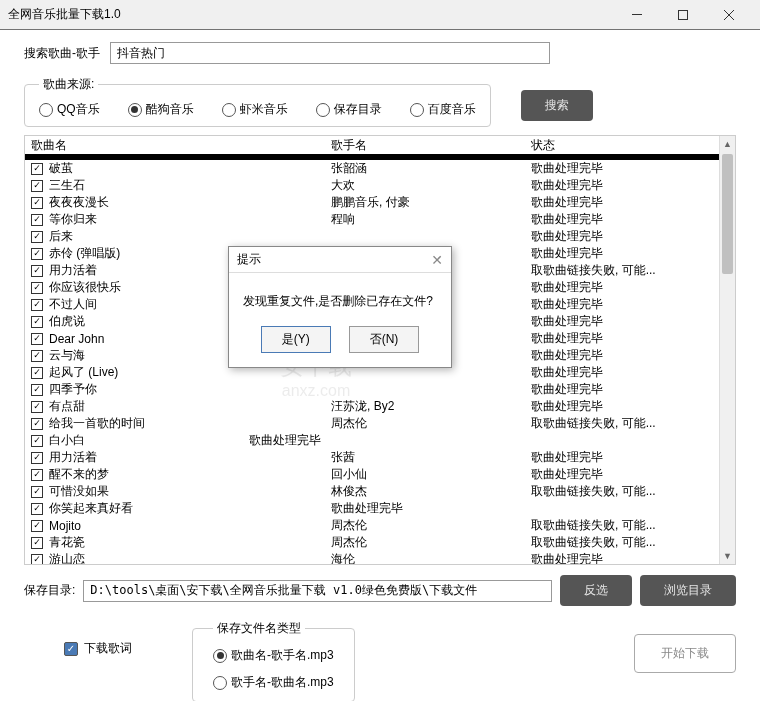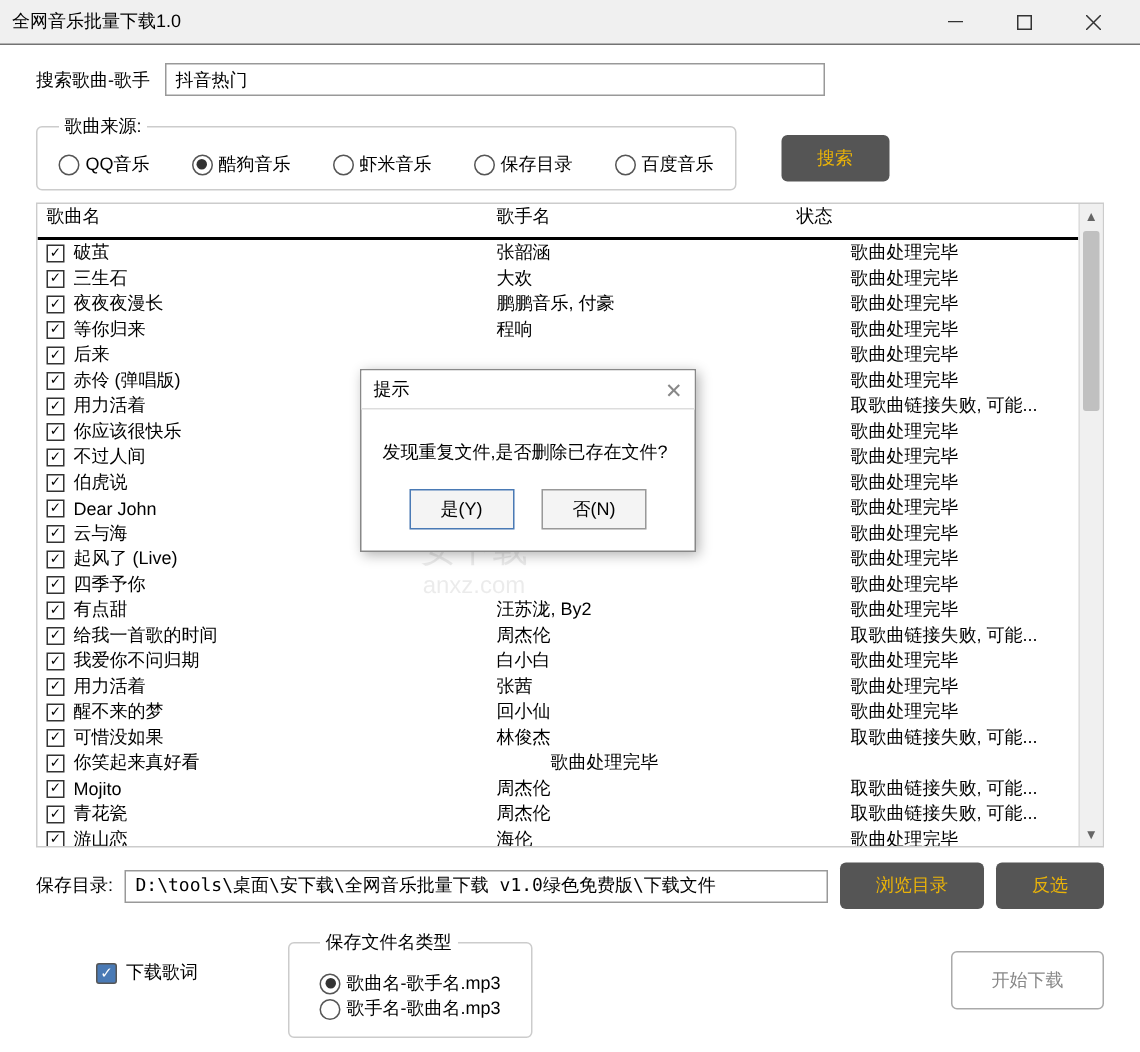--- a/index.html
+++ b/index.html
@@ -12,49 +12,49 @@
 .search-label { font-size: 12px; }
 .search-input { flex: 0 0 440px; height: 22px; border: 1px solid #999; padding: 0 6px; font-size: 12px; }
 fieldset.source { border: 1px solid #ccc; border-radius: 4px; padding: 8px 14px; display: inline-block; margin-bottom: 8px; }
 fieldset.source legend { padding: 0 4px; font-size: 12px; }
 .source-opts { display: flex; gap: 28px; }
 .radio-item { display: flex; align-items: center; gap: 4px; cursor: pointer; }
 .radio-outer { width: 14px; height: 14px; border: 1.5px solid #555; border-radius: 50%; display: flex; align-items: center; justify-content: center; }
 .radio-inner { width: 7px; height: 7px; border-radius: 50%; background: #333; display: none; }
 .radio-item.selected .radio-inner { display: block; }
 .source-row { display: flex; align-items: center; gap: 30px; }
-.btn-dark { background: #555; color: #eab308; border: none; border-radius: 4px; padding: 7px 24px; font-size: 12px; cursor: pointer; }
+.btn-dark { background: #555; color: #e5e5e5; border: none; border-radius: 4px; padding: 7px 24px; font-size: 12px; cursor: pointer; }
 .table-wrap { border: 1px solid #ccc; height: 430px; position: relative; display: flex; }
 .table-body { flex: 1; overflow: hidden; }
-.table-header { display: flex; background: #fff; border-bottom: 2px solid #000000; height: 24px; padding-left: 6px; }
+.table-header { display: flex; background: #fff; border-bottom: 6px solid #000000; height: 24px; align-items: center; padding-left: 6px; }
 .th { font-size: 12px; }
 .th1 { width: 300px; }
 .th2 { width: 200px; }
 .th3 { flex: 1; }
 .row { display: flex; align-items: center; height: 17px; padding-left: 6px; font-size: 12px; }
 .cb { width: 12px; height: 12px; border: 1px solid #333; margin-right: 6px; display: flex; align-items: center; justify-content: center; font-size: 9px; line-height: 1; }
 .cb.checked::after { content: "✓"; }
 .c1 { width: 282px; white-space: nowrap; overflow: hidden; }
 .c2 { width: 200px; white-space: nowrap; overflow: hidden; }
-.c3 { flex: 1; white-space: nowrap; overflow: hidden; margin-left: 36px; }
+.c3 { flex: 1; white-space: nowrap; overflow: hidden; }
 .scrollbar { width: 16px; background: #f0f0f0; border-left: 1px solid #ddd; position: relative; }
 .scroll-arrow { height: 16px; display: flex; align-items: center; justify-content: center; font-size: 9px; color: #666; cursor: pointer; }
 .scroll-thumb { position: absolute; left: 2px; right: 2px; background: #c0c0c0; border-radius: 2px; }
 .save-row { display: flex; align-items: center; gap: 8px; margin-top: 10px; }
 .save-label { font-size: 12px; }
 .save-input { flex: 1; height: 22px; border: 1px solid #999; padding: 0 6px; font-size: 12px; font-family: monospace; }
 .bottom-row { display: flex; align-items: flex-start; gap: 60px; margin-top: 14px; padding-left: 40px; }
 .check-item { display: flex; align-items: center; gap: 6px; margin-top: 20px; }
 .check-box { width: 14px; height: 14px; border: 1px solid #555; border-radius: 2px; background: #4a7ab5; display: flex; align-items: center; justify-content: center; color: #fff; font-size: 10px; }
 fieldset.fname { border: 1px solid #ccc; border-radius: 4px; padding: 10px 20px; }
 fieldset.fname legend { padding: 0 4px; font-size: 12px; }
-.fname-opts { display: flex; flex-direction: column; }
+.fname-opts { display: flex; flex-direction: column; gap: 10px; }
 .btn-outline { border: 1px solid #aaa; background: #fff; border-radius: 4px; padding: 10px 26px; font-size: 12px; cursor: pointer; color: #888; margin-left: auto; margin-top: 14px; }
 .dialog-overlay { position: absolute; left: 0; top: 0; right: 0; bottom: 0; pointer-events: none; }
-.dialog { position: absolute; left: 240px; top: 246px; width: 224px; background: #fff; border: 1px solid #888; box-shadow: 2px 2px 8px rgba(0,0,0,0.3); pointer-events: auto; }
+.dialog { position: absolute; left: 228px; top: 246px; width: 224px; background: #fff; border: 1px solid #888; box-shadow: 2px 2px 8px rgba(0,0,0,0.3); pointer-events: auto; }
 .dialog-title { height: 26px; display: flex; align-items: center; padding: 0 8px; font-size: 12px; border-bottom: 1px solid #ddd; background: #fff; }
 .dialog-close { margin-left: auto; cursor: pointer; color: #888; font-size: 14px; }
 .dialog-body { padding: 20px 14px 14px; font-size: 12px; }
 .dialog-btns { display: flex; justify-content: center; gap: 18px; margin-top: 16px; }
 .dlg-btn { border: 1px solid #999; background: #f4f4f4; padding: 4px 20px; font-size: 12px; cursor: pointer; }
 .dlg-btn.primary { border: 1.5px solid #4a7ab5; }
 .watermark { position: absolute; left: 280px; top: 310px; pointer-events: none; opacity: 0.12; font-size: 24px; color: #666; display: flex; flex-direction: column; align-items: center; }
 .watermark svg { opacity: 0.6; }
 </style>
 </head>
@@ -215,21 +215,20 @@
             <span class="c3">歌曲处理完毕</span>
           </div>
           <div class="row">
             <span class="cb checked"></span>
             <span class="c1">给我一首歌的时间</span>
             <span class="c2">周杰伦</span>
             <span class="c3">取歌曲链接失败, 可能...</span>
           </div>
           <div class="row">
             <span class="cb checked"></span>
-            <span class="c1">我爱你不问归期</span>
             <span class="c2">白小白</span>
             <span class="c3">歌曲处理完毕</span>
           </div>
           <div class="row">
             <span class="cb checked"></span>
             <span class="c1">用力活着</span>
             <span class="c2">张茜</span>
             <span class="c3">歌曲处理完毕</span>
           </div>
           <div class="row">
@@ -272,22 +271,22 @@
     <div class="scrollbar">
       <div class="scroll-arrow">▲</div>
       <div class="scroll-thumb" style="top:18px;height:120px"></div>
       <div class="scroll-arrow" style="position:absolute;bottom:0;width:100%">▼</div>
     </div>
   </div>
 
   <div class="save-row">
     <span class="save-label">保存目录:</span>
     <input class="save-input" value="D:\tools\桌面\安下载\全网音乐批量下载 v1.0绿色免费版\下载文件" style="">
+    <button class="btn-dark">反选</button>
     <button class="btn-dark">浏览目录</button>
-    <button class="btn-dark">反选</button>
   </div>
 
   <div class="bottom-row">
     <div class="check-item">
       <div class="check-box">✓</div>
       <span>下载歌词</span>
     </div>
     <fieldset class="fname">
       <legend>保存文件名类型</legend>
       <div class="fname-opts" id="fname-opts">

